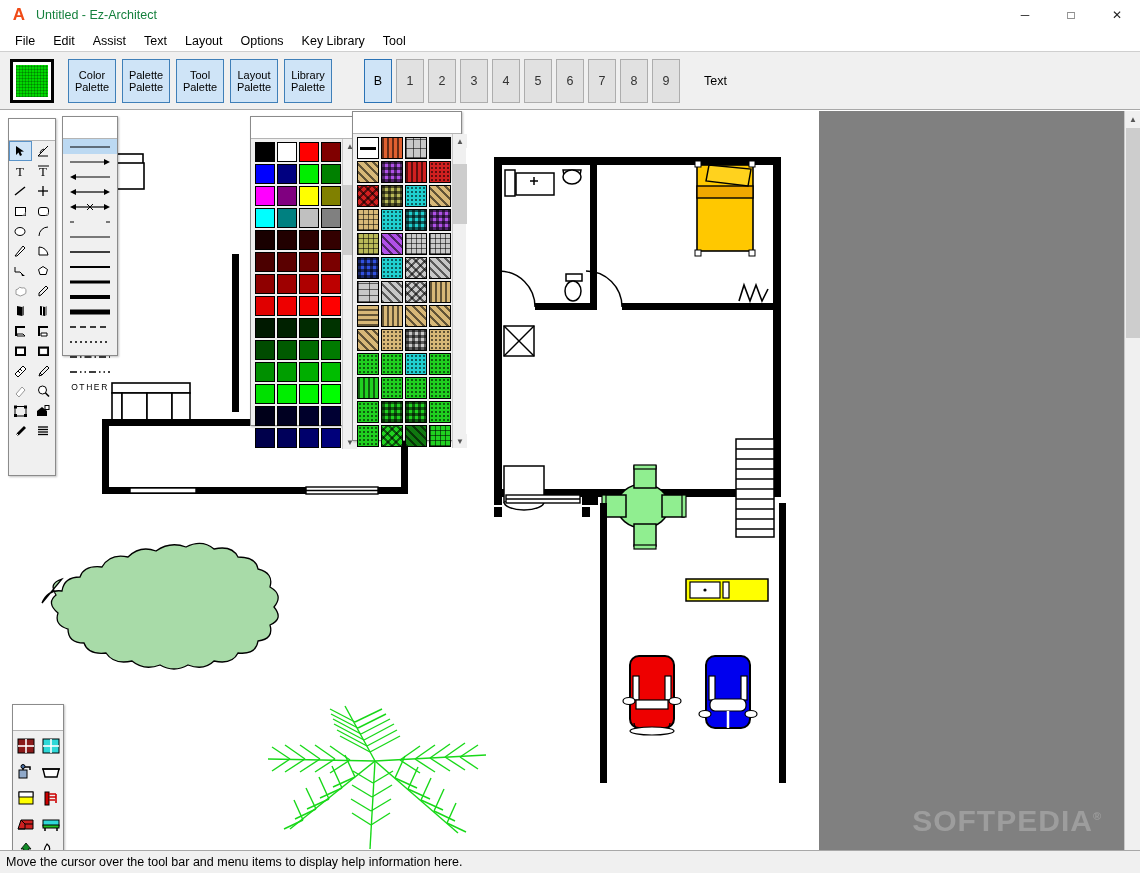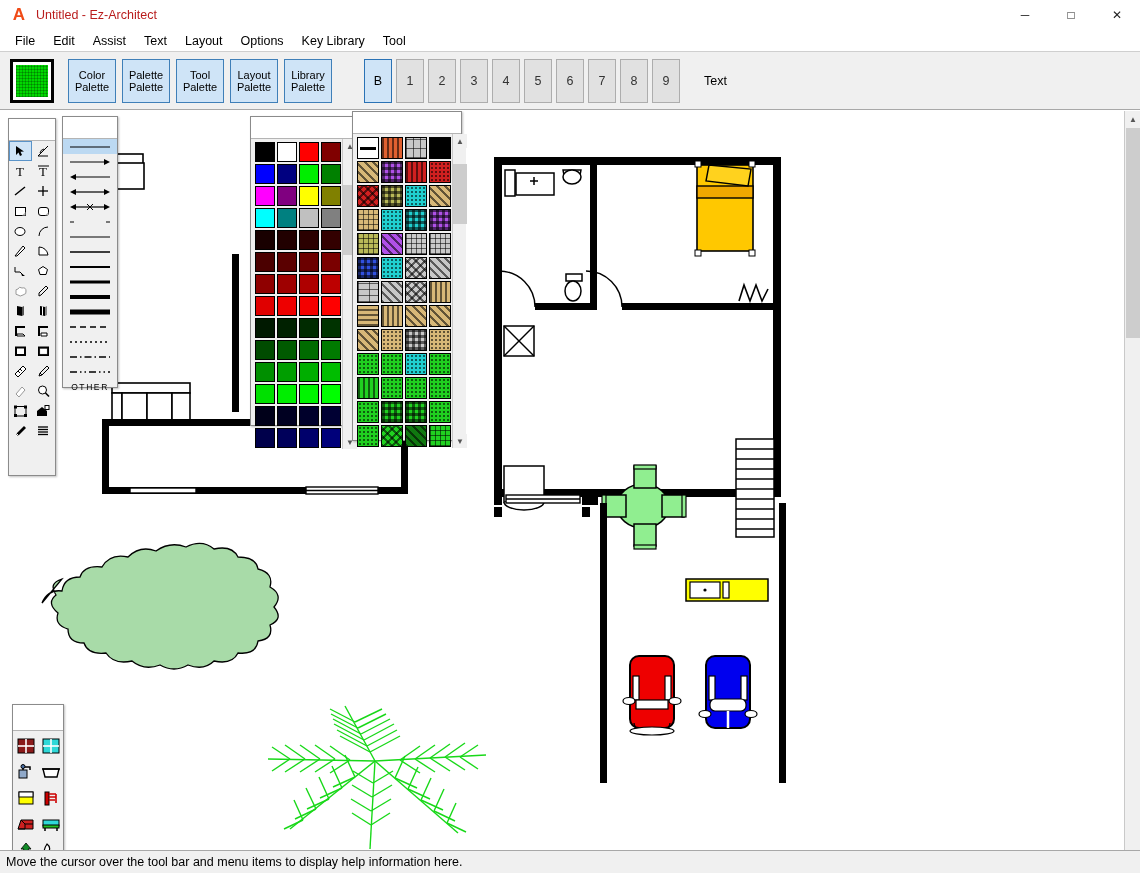--- a/index.html
+++ b/index.html
@@ -20,21 +20,21 @@
     border-bottom:1px solid #ffffff;
     display:flex; align-items:center;
     position:relative;
   }
   #app-icon{
     width:20px;height:20px;margin-left:9px;margin-right:7px;
     display:flex;align-items:center;justify-content:center;
     font-weight:bold;font-size:17px;color:#f04a16;
     font-family:"Liberation Sans",sans-serif;
   }
-  #title-text{ font-size:12.5px; color:#b91c1c; }
+  #title-text{ font-size:12.5px; color:#15803d; }
   #wincontrols{ position:absolute; right:0; top:0; height:30px; display:flex; }
   .wbtn{
     width:46px;height:30px;display:flex;align-items:center;justify-content:center;
     font-size:12px;color:#222; cursor:default;
   }
 
   
   #menubar{
     height:22px;width:100%;
     display:flex;align-items:center;
@@ -127,21 +127,21 @@
   #tool-palette{ left:8px; top:7px; width:48px; height:358px; }
   #tool-grid{ display:grid;grid-template-columns:repeat(2,1fr); }
   .tool-cell{
     width:23px;height:20px;display:flex;align-items:center;justify-content:center;
     cursor:default;
   }
   .tool-cell.active{ background:#cfe4f7; border:1px solid #5a93c8; }
   .tool-cell svg{ display:block; }
 
   
-  #lines-palette{ left:62px; top:5px; width:56px; height:272px; }
+  #lines-palette{ left:62px; top:5px; width:56px; height:240px; }
   #lines-list{ padding:0; }
   .line-row{
     height:15px;display:flex;align-items:center;justify-content:center;
     cursor:default;
   }
   .line-row.active{ background:#bcd9f2; }
   .line-row svg{ display:block; }
   #lines-other{
     height:16px;display:flex;align-items:center;justify-content:center;
     font-size:8.5px;letter-spacing:1.6px;color:#000;
@@ -487,20 +487,25 @@
             <line x1="371" y1="714" x2="352" y2="702"></line>
           <line x1="373" y1="672" x2="393" y2="660"></line>
             <line x1="372" y1="686" x2="392" y2="674"></line>
           <line x1="371" y1="700" x2="391" y2="688"></line>
             <line x1="371" y1="714" x2="390" y2="702"></line>
         </g>
       </g>
     </svg>
   </div>
 
+  <div id="gray-area">
+    <div id="watermark">
+      <span>SOFTPEDIA</span><sup>®</sup>
+    </div>
+  </div>
 
   <div id="vscroll">
     <div class="sb-arrow">▲</div>
     <div class="thumb"></div>
   </div>
 
   <div class="float-pal" id="tool-palette">
     <div class="pal-title"></div>
     <div id="tool-grid">
       <div class="tool-cell active">

